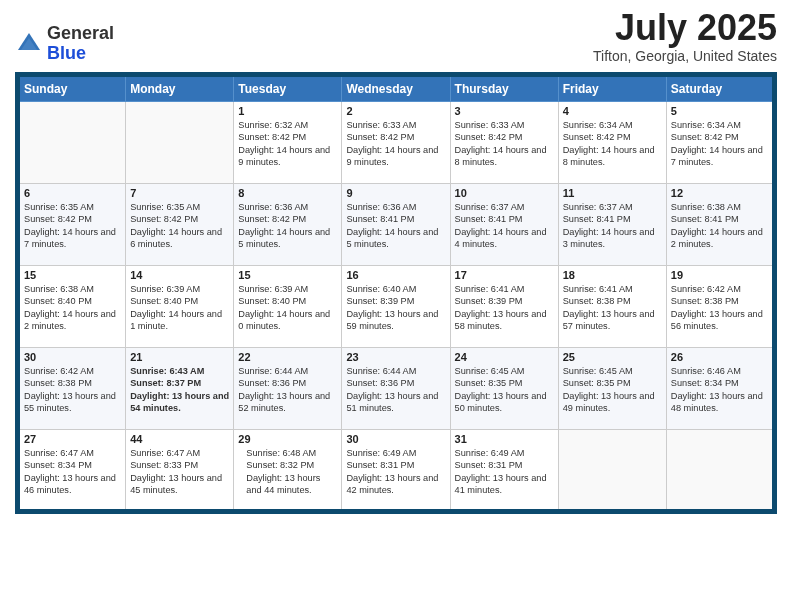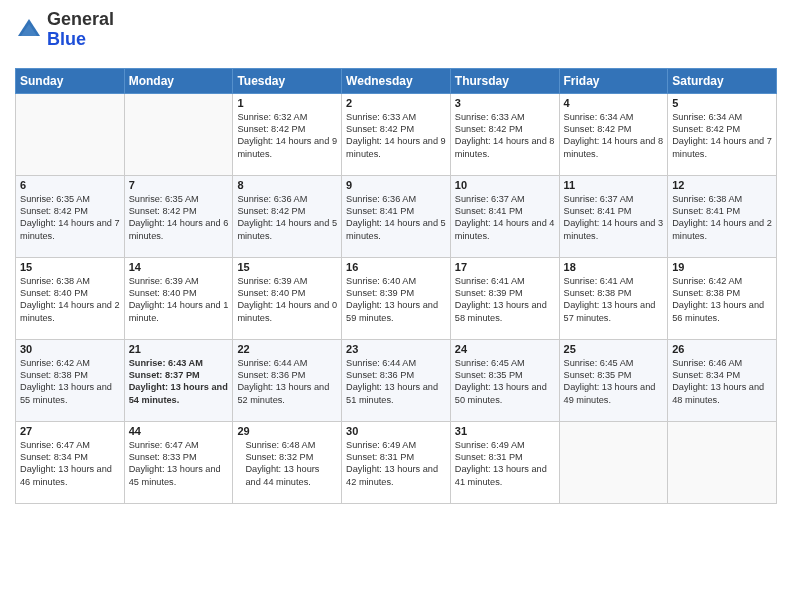--- a/index.html
+++ b/index.html
@@ -13,21 +13,21 @@
     .page {
       width: 792px;
       height: 612px;
       background: #fff;
       padding: 10px 15px 10px 15px;
     }
     .header {
       display: flex;
       justify-content: space-between;
       align-items: flex-end;
-      margin-bottom: 18px;
+      margin-bottom: 8px;
     }
     .logo {
       display: flex;
       align-items: center;
       gap: 4px;
     }
     .logo-text {
       font-size: 18px;
       font-weight: bold;
       line-height: 1.1;
@@ -48,21 +48,21 @@
       line-height: 1;
     }
     .location {
       font-size: 14px;
       color: #444;
       margin-top: 2px;
     }
     .calendar {
       width: 100%;
       border-collapse: collapse;
-      border: 1px solid #0c4a6e;
+      border: 5px solid #0c4a6e;
     }
     .calendar th {
       background: #3373b8;
       color: #fff;
       font-size: 12px;
       font-weight: bold;
       padding: 5px 4px;
       border: 1px solid #5590cc;
       text-align: left;
     }
@@ -104,20 +104,24 @@
     <div class="logo">
       <svg class="logo-icon" viewBox="0 0 28 28">
         <polygon points="14,3 25,20 3,20" fill="#3373b8"></polygon>
         <polygon points="14,8 22,20 6,20" fill="#5590cc" opacity="0.5"></polygon>
       </svg>
       <div class="logo-text">
         <span class="logo-general">General</span><br>
         <span class="logo-blue">Blue</span>
       </div>
     </div>
+    <div class="title-block">
+      <div class="month-title">July 2025</div>
+      <div class="location">Tifton, Georgia, United States</div>
+    </div>
   </div>
 
   <table class="calendar">
     <thead>
       <tr>
       <th>Sunday</th>
           <th>Monday</th>
           <th>Tuesday</th>
           <th>Wednesday</th>
           <th>Thursday</th>

